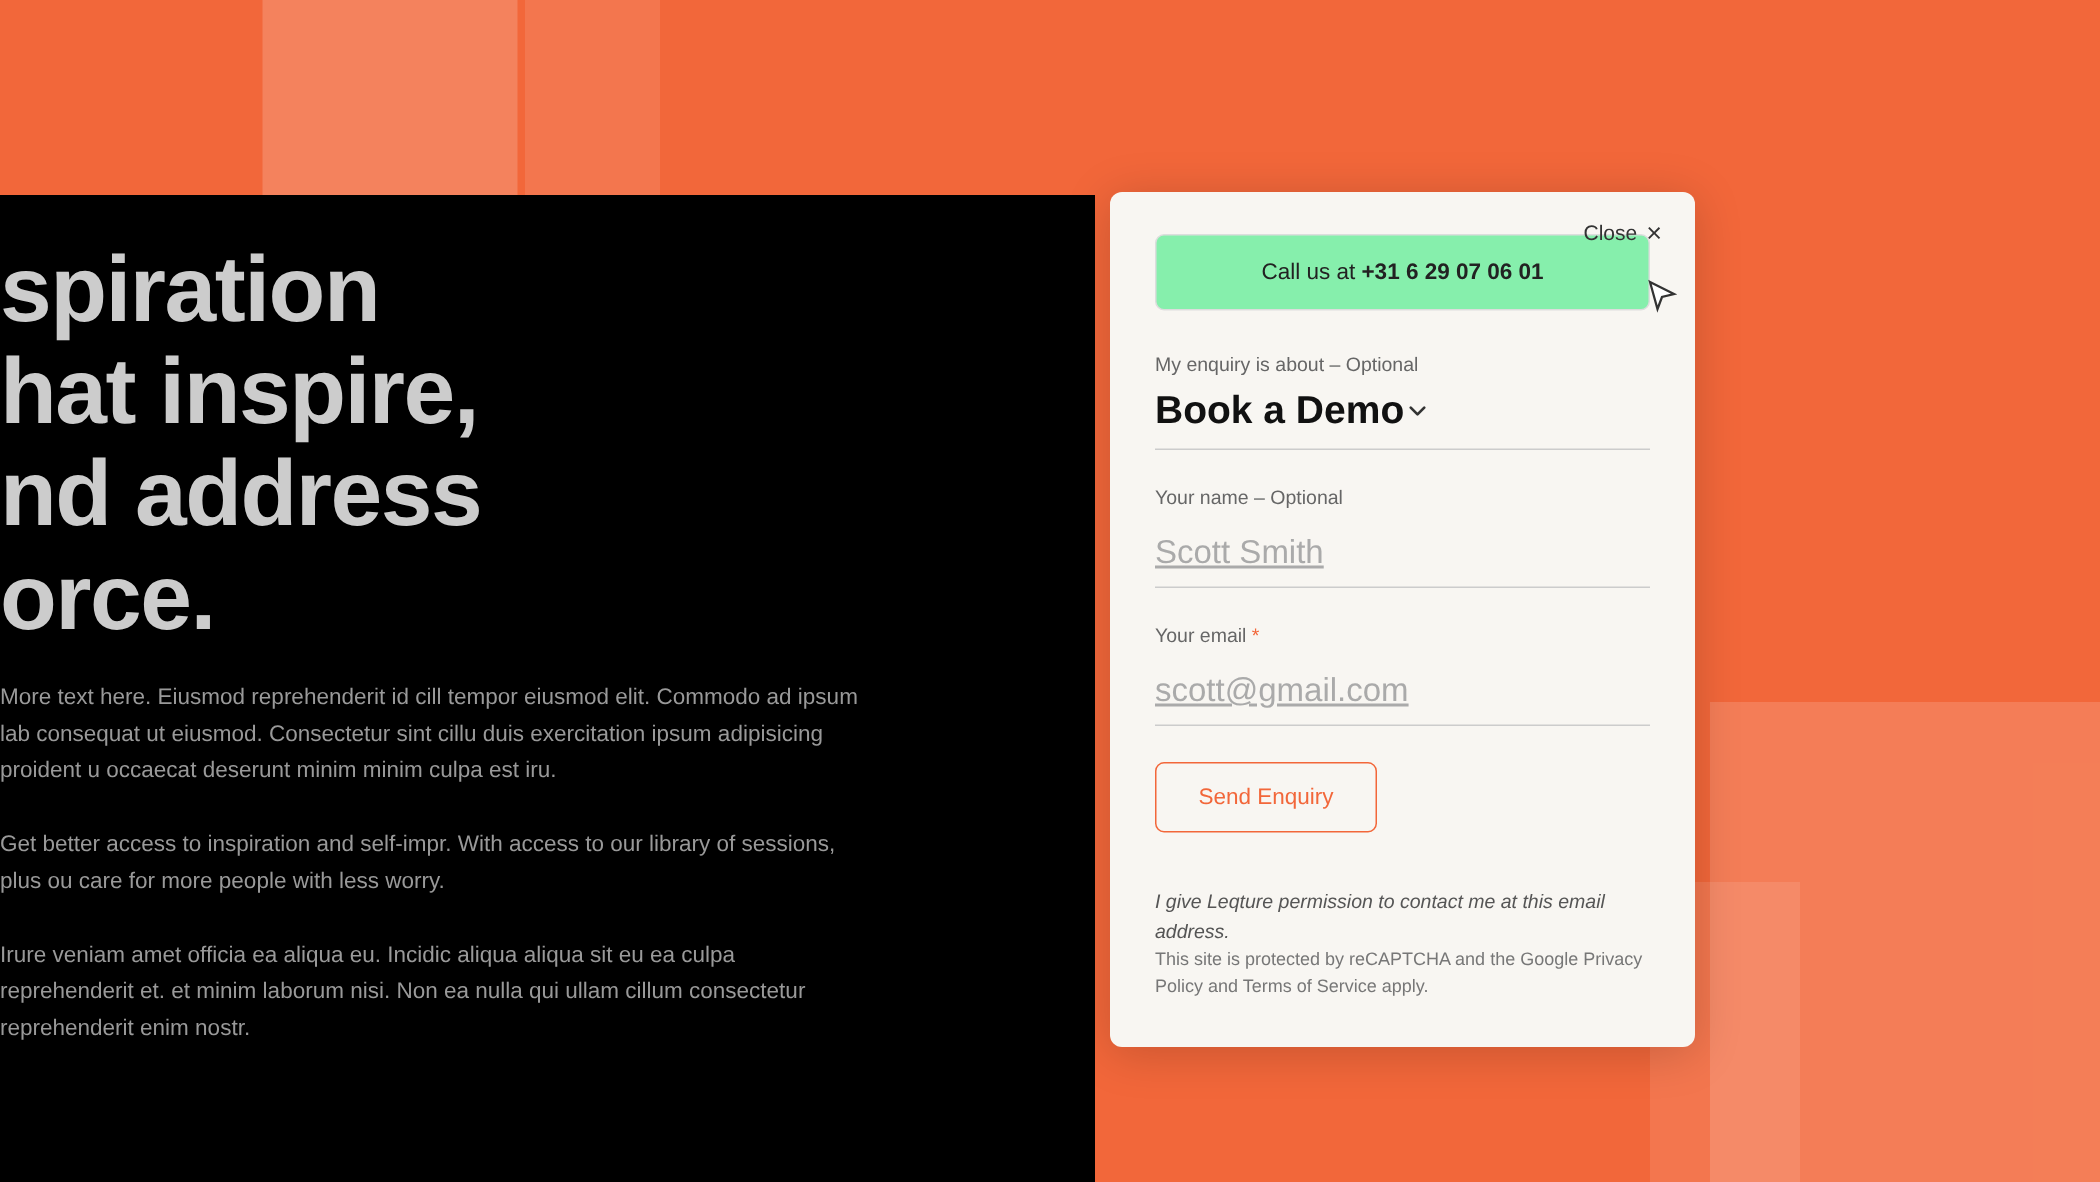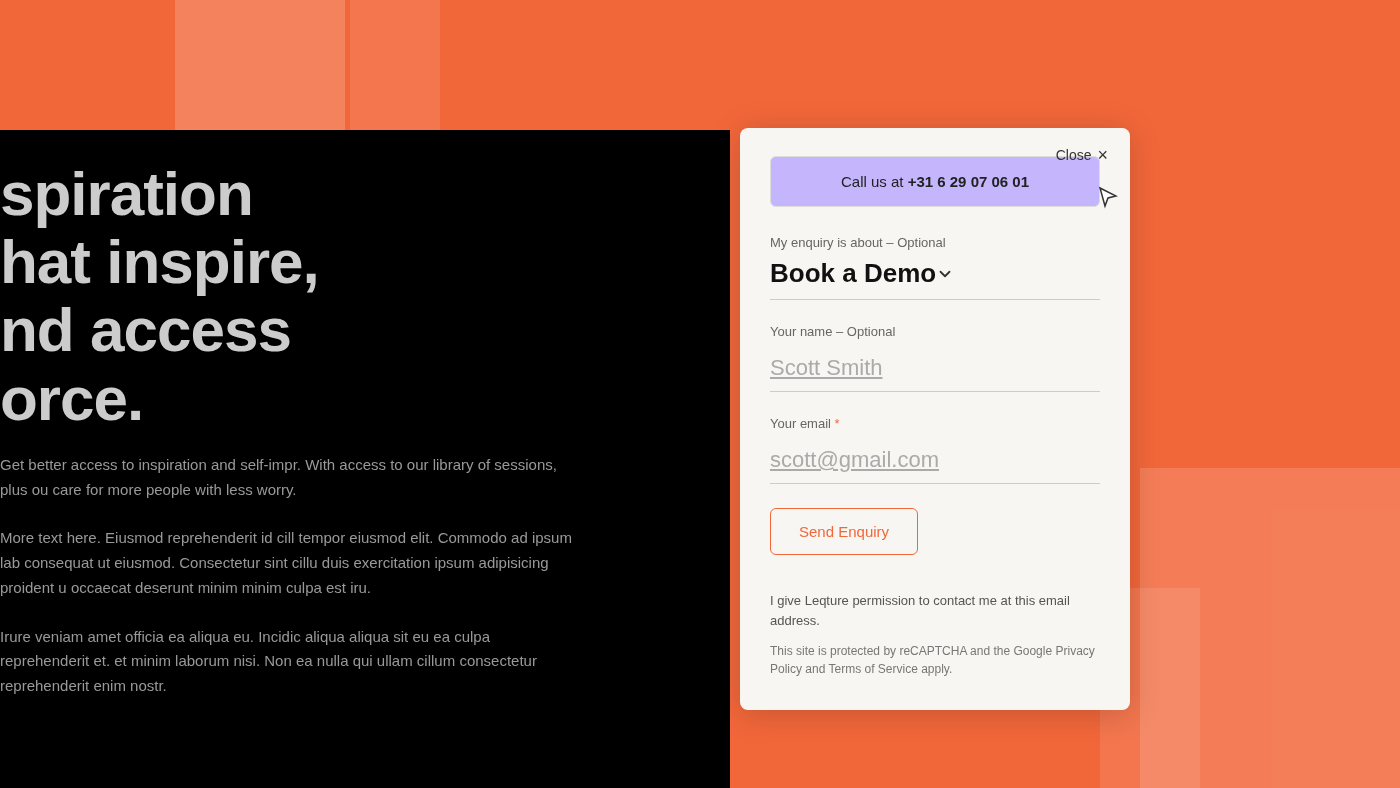--- a/index.html
+++ b/index.html
@@ -134,21 +134,21 @@
     .modal-close-x {
       font-size: 18px;
       color: #333;
       line-height: 1;
     }
 
     .call-button {
       display: block;
       width: 100%;
       padding: 16px;
-      background: #c4b5fd;
+      background: #86efac;
       border: 1px solid #ddd;
       border-radius: 6px;
       text-align: center;
       font-size: 15px;
       color: #222;
       margin-bottom: 28px;
       cursor: pointer;
     }
 
     .call-button strong {
@@ -217,22 +217,22 @@
       color: #F2673A;
       font-size: 15px;
       font-weight: 500;
       cursor: pointer;
       margin-bottom: 36px;
     }
 
     .permission-text {
       font-size: 13px;
       color: #555;
-      margin-bottom: 12px;
       line-height: 1.5;
+      font-style: italic;
     }
 
     .recaptcha-text {
       font-size: 12px;
       color: #777;
       line-height: 1.5;
     }
 
     
     .cursor {
@@ -257,26 +257,26 @@
 
 <div class="deco-square-1"></div>
 <div class="deco-square-2"></div>
 <div class="deco-square-3"></div>
 <div class="deco-square-4"></div>
 
 <div class="left-content">
   <div class="hero-text">
     <div>spiration</div>
     <div>hat inspire,</div>
-    <div>nd access</div>
+    <div>nd address</div>
     <div>orce.</div>
   </div>
 
+  <p class="body-text">More text here. Eiusmod reprehenderit id cill tempor eiusmod elit. Commodo ad ipsum lab consequat ut eiusmod. Consectetur sint cillu duis exercitation ipsum adipisicing proident u occaecat deserunt minim minim culpa est iru.</p>
   <p class="body-text">Get better access to inspiration and self-impr. With access to our library of sessions, plus ou care for more people with less worry.</p>
-  <p class="body-text">More text here. Eiusmod reprehenderit id cill tempor eiusmod elit. Commodo ad ipsum lab consequat ut eiusmod. Consectetur sint cillu duis exercitation ipsum adipisicing proident u occaecat deserunt minim minim culpa est iru.</p>
   <p class="body-text">Irure veniam amet officia ea aliqua eu. Incidic aliqua aliqua sit eu ea culpa reprehenderit et. et minim laborum nisi. Non ea nulla qui ullam cillum consectetur reprehenderit enim nostr.</p>
 </div>
 
 <div class="modal">
   
   <button class="modal-close">
     <span>Close</span>
     <span class="modal-close-x">×</span>
   </button>
 

